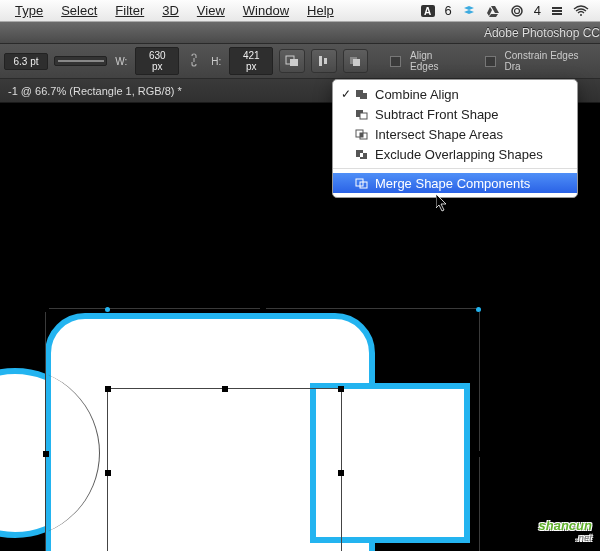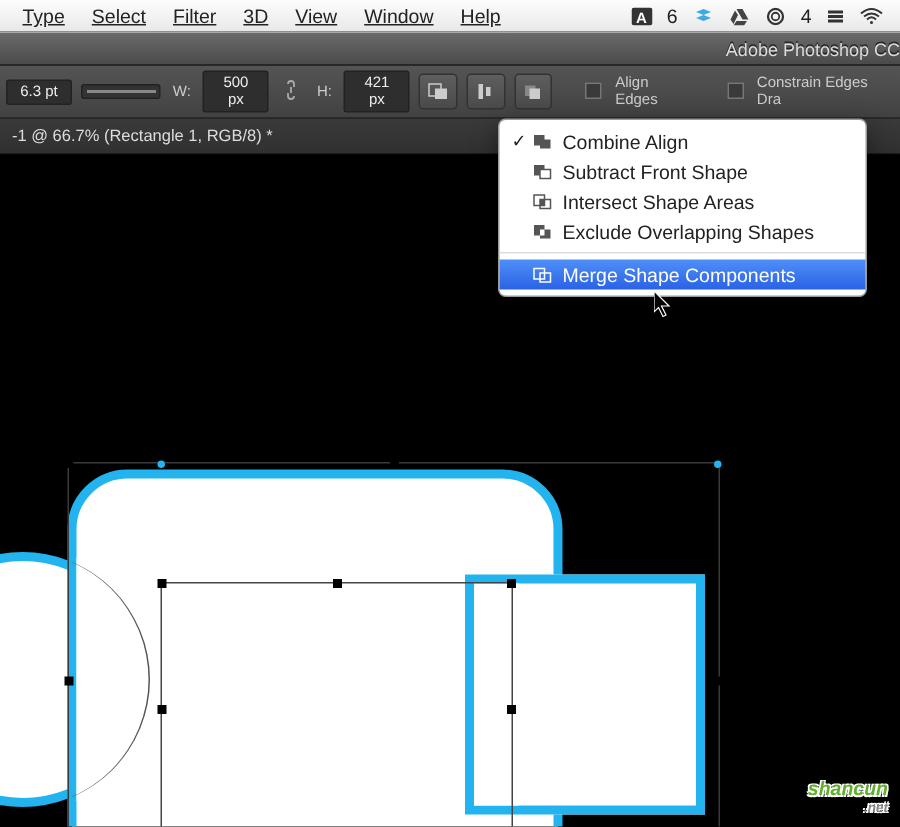--- a/index.html
+++ b/index.html
@@ -109,21 +109,21 @@
 </div>
 
 <div class="title-bar">
   <span>Adobe Photoshop CC</span>
 </div>
 
 <div class="options-bar">
   <span class="val">6.3 pt</span>
   <span class="wslider"></span>
   <span class="lbl">W:</span>
-  <span class="val">500 px</span>
+  <span class="val">630 px</span>
   <span class="link-icon"><svg width="12" height="14">
         <path d="M4 3 Q4 1 6 1 Q8 1 8 3 L8 5 M4 9 L4 11 Q4 13 6 13 Q8 13 8 11 M6 5 L6 9" fill="none" stroke="#aaa" stroke-width="1.2"></path>
       </svg></span>
   <span class="lbl">H:</span>
   <span class="val">421 px</span>
   <span class="sqbtn">
       <svg width="16" height="14">
         <rect x="2" y="2" width="8" height="8" fill="none" stroke="#ccc"></rect>
         <rect x="6" y="5" width="8" height="7" fill="#ccc"></rect>
       </svg>

